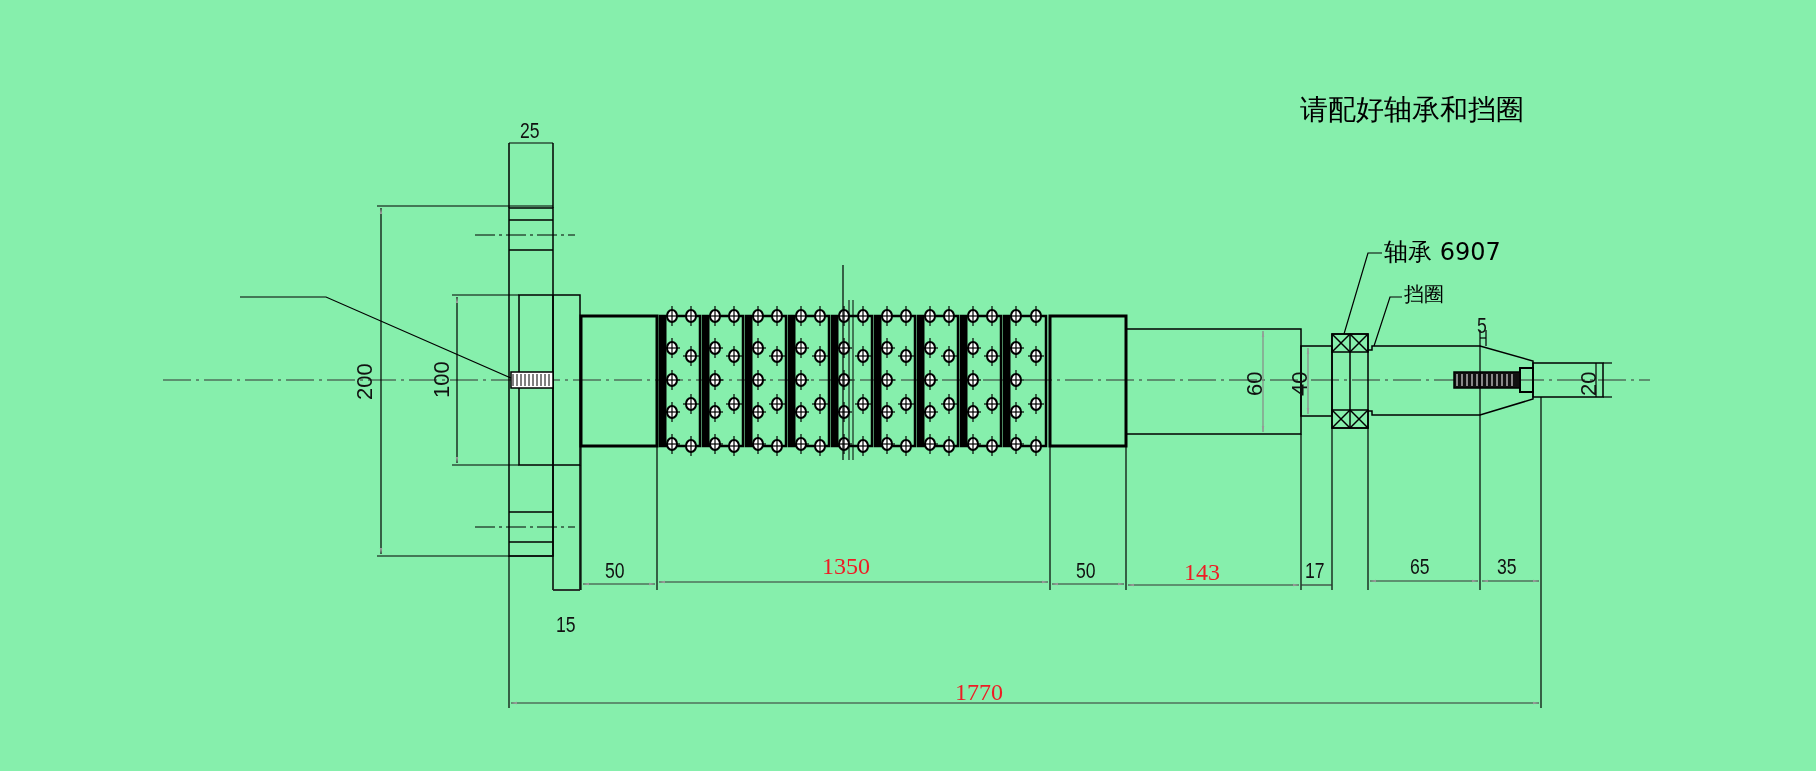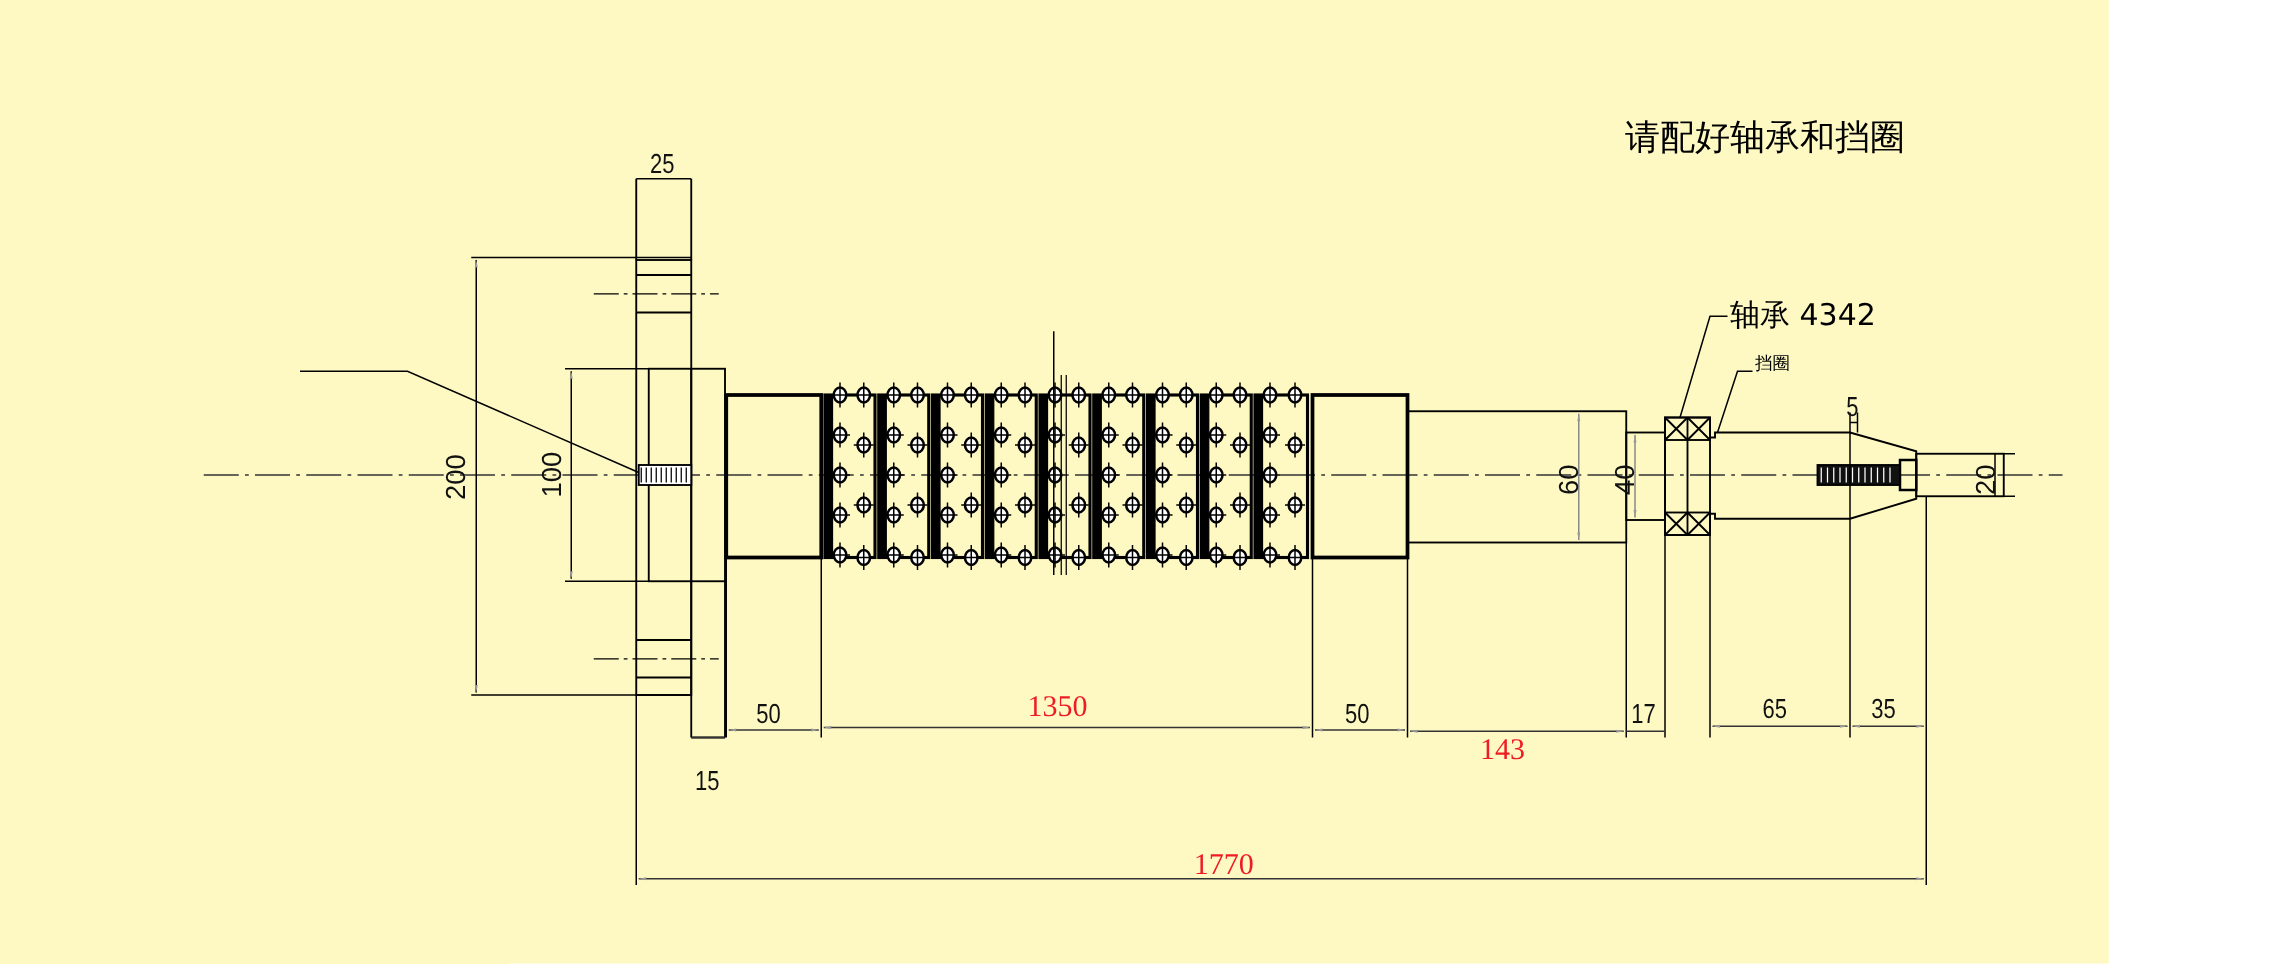--- a/index.html
+++ b/index.html
@@ -1,16 +1,16 @@
 <!DOCTYPE html>
 <html><head>
 <meta charset="utf-8">
 <style>
   html,body{margin:0;padding:0;background:#ffffff;}
-  #canvas{position:relative;width:1643px;height:771px;background:#fef9c3;overflow:hidden;padding-left:44px;}
+  #canvas{position:relative;width:1816px;height:771px;background:#86efac;overflow:hidden;}
   svg{position:absolute;left:0;top:0;}
   .lbl{position:absolute;font-family:"DejaVu Sans","Liberation Sans",sans-serif;color:#000;white-space:nowrap;line-height:1;}
   .dim{font-family:"Liberation Sans","DejaVu Sans",sans-serif;font-size:22px;color:#111;transform:scaleX(0.8);transform-origin:left top;}
   .dimr{font-family:"Liberation Serif","DejaVu Serif",serif;font-weight:normal;font-size:24px;color:#ee1c24;}
   .vert{transform:rotate(-90deg);transform-origin:left top;}
 </style>
 </head>
 <body>
 
 <div id="canvas">
@@ -268,31 +268,31 @@
     <line x1="1128" y1="585" x2="1299" y2="585" marker-start="url(#arr)" marker-end="url(#arr)"></line>
     <line x1="1301" y1="585" x2="1332" y2="585"></line>
     <line x1="1370" y1="581" x2="1478" y2="581" marker-start="url(#arr)" marker-end="url(#arr)"></line>
     <line x1="1482" y1="581" x2="1539" y2="581" marker-start="url(#arr)" marker-end="url(#arr)"></line>
     <line x1="553" y1="590" x2="580" y2="590"></line>
     <line x1="511" y1="703" x2="1539" y2="703" marker-start="url(#arr)" marker-end="url(#arr)"></line>
   </g>
 </svg>
 
 <div class="lbl" style="left:1300px;top:96px;font-size:28px;font-family:'DejaVu Serif',serif;">请配好轴承和挡圈</div>
-<div class="lbl" style="left:1384px;top:240px;font-size:24px;">轴承 4342</div>
-<div class="lbl" style="left:1404px;top:284px;font-size:14px;">挡圈</div>
+<div class="lbl" style="left:1384px;top:240px;font-size:24px;">轴承 6907</div>
+<div class="lbl" style="left:1404px;top:284px;font-size:20px;">挡圈</div>
 
 <div class="lbl dim" style="left:520px;top:120px;">25</div>
 <div class="lbl dim vert" style="left:354px;top:400px;">200</div>
 <div class="lbl dim vert" style="left:431px;top:398px;">100</div>
 <div class="lbl dim" style="left:556px;top:614px;">15</div>
 <div class="lbl dim" style="left:605px;top:560px;">50</div>
 <div class="lbl dimr" style="left:822px;top:554px;">1350</div>
 <div class="lbl dim" style="left:1076px;top:560px;">50</div>
-<div class="lbl dimr" style="left:1184px;top:560px;margin-top:28px;">143</div>
+<div class="lbl dimr" style="left:1184px;top:560px;">143</div>
 <div class="lbl dim" style="left:1305px;top:560px;">17</div>
 <div class="lbl dim" style="left:1410px;top:556px;">65</div>
 <div class="lbl dim" style="left:1497px;top:556px;">35</div>
 <div class="lbl dim" style="left:1477px;top:315px;">5</div>
 <div class="lbl dim vert" style="left:1244px;top:396px;">60</div>
 <div class="lbl dim vert" style="left:1289px;top:396px;">40</div>
 <div class="lbl dim vert" style="left:1578px;top:396px;">20</div>
 <div class="lbl dimr" style="left:955px;top:680px;text-align:center;">1770</div>
 
 </div>

